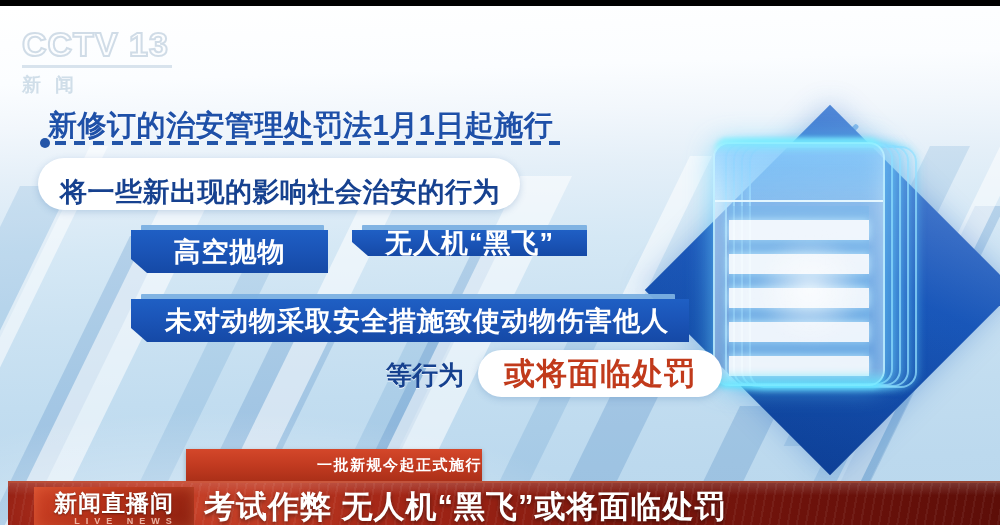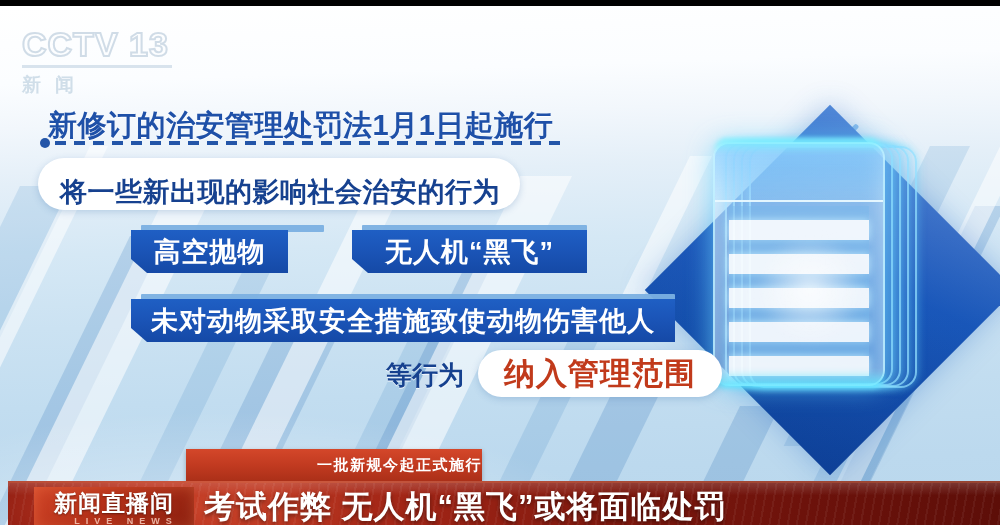--- a/index.html
+++ b/index.html
@@ -371,37 +371,37 @@
   <div class="dashrow">
     <div class="dashdot"></div>
     <div class="dashline"></div>
   </div>
 
   <div class="pill-white pill-row2">
     <span class="t-blue">将一些新出现的影响社会治安的行为</span>
   </div>
 
   <div class="blue-box-top" style="left:141px; top:219px; width:183px;"></div>
-  <div class="blue-box" style="left:131px; top:224px; width:157px; height:43px;">
+  <div class="blue-box" style="left:131px; top:224px; width:197px; height:43px;">
     <span>高空抛物</span>
   </div>
 
   <div class="blue-box-top" style="left:362px; top:219px; width:225px;"></div>
-  <div class="blue-box" style="left:352px; top:224px; width:235px; height:43px;">
+  <div class="blue-box" style="left:352px; top:224px; width:235px; height:26px;">
     <span>无人机“黑飞”</span>
   </div>
 
   <div class="blue-box-top" style="left:141px; top:288px; width:534px;"></div>
-  <div class="blue-box" style="left:131px; top:293px; width:544px; height:43px;">
+  <div class="blue-box" style="left:131px; top:293px; width:544px; height:43px;padding-left:14px;">
     <span>未对动物采取安全措施致使动物伤害他人</span>
   </div>
 
   <div class="row4-label">等行为</div>
   <div class="pill-white pill-row4">
-    <span class="t-red">纳入管理范围</span>
+    <span class="t-red">或将面临处罚</span>
   </div>
 
   <div class="tag-banner">
     <span>一批新规今起正式施行</span>
   </div>
 
   <div class="newsbar">
     <div class="newsbar-tex"></div>
     <div class="brand-block">
       <div class="brand-cn">新闻直播间</div>

